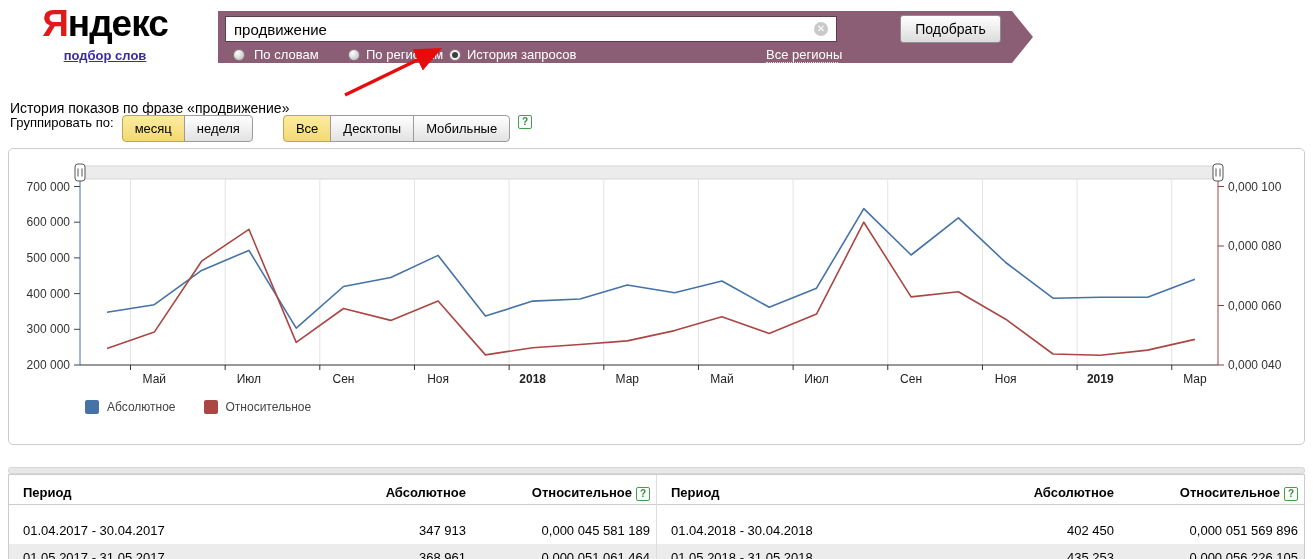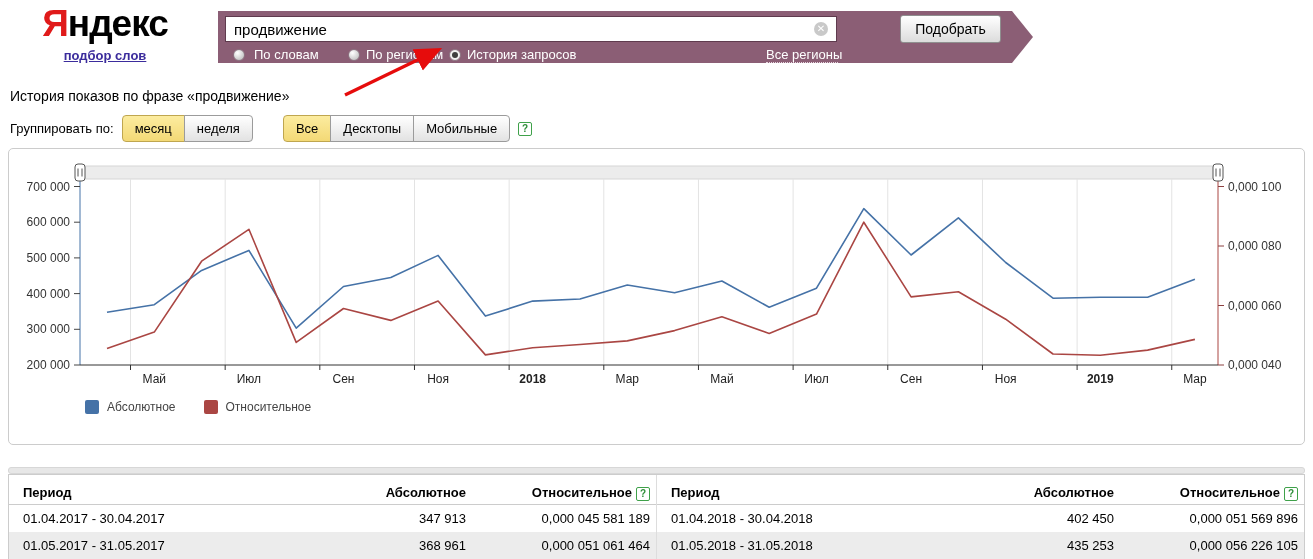--- a/index.html
+++ b/index.html
@@ -36,22 +36,22 @@
   .radio.sel { background:#f2f2f2; }
   .radio.sel::after { content:""; position:absolute; left:2px; top:2px; width:6px; height:6px;
            border-radius:50%; background:#3f3f3f; }
   .regions { position:absolute; left:548px; top:0; width:72px; color:#fff;
            border-bottom:1px dotted #e8d6e0; cursor:pointer; white-space:nowrap;text-align:center; }
 
   
   .arrow-svg { position:absolute; left:330px; top:42px; pointer-events:none; z-index:5; }
 
   
-  .page-title { position:absolute; left:10px; top:88px; font-size:14px; font-weight:normal; }
-  .controls { position:absolute; left:10px; top:115px; display:flex; align-items:center; height:27px; }
+  .page-title { position:absolute; left:10px; top:100px; font-size:14px; font-weight:normal; }
+  .controls { position:absolute; left:10px; top:115px; display:flex; height:27px; }
   .group-label { font-size:13px; margin-right:8px; }
   .seg { display:flex; }
   .btn { border:1px solid #9b9b9b; background:linear-gradient(#ffffff,#e2e2e2);
          font-size:13px; padding:5px 12px; cursor:pointer; margin-left:-1px; white-space:nowrap;
          font-family:"Liberation Sans", sans-serif; color:#000; }
   .seg .btn:first-child { border-radius:4px 0 0 4px; margin-left:0; }
   .seg .btn:last-child { border-radius:0 4px 4px 0; }
   .seg .btn:only-child { border-radius:4px; }
   .btn.sel { background:linear-gradient(#fcecа0,#f3d976); background:linear-gradient(#fcec9f,#f3d976);
          border-color:#bfa64f; }
@@ -69,21 +69,21 @@
   .legend-swatch { width:14px; height:14px; border-radius:2px; margin-right:8px; }
 
   
   .sep { position:absolute; left:8px; top:467px; width:1297px; height:7px;
          background:#e7e7e7; border:1px solid #d7d7d7; border-radius:3px; }
   .table-card { position:absolute; left:8px; top:474px; width:1297px; height:120px;
          border:1px solid #ccc; background:#fff; display:flex; }
   .half { width:648px; padding-top:6px; }
   .vdiv { width:1px; background:#ddd; }
   .trow { display:flex; align-items:center; height:27px; font-size:13px; }
-  .thead { font-weight:bold; height:24px; border-bottom:1px solid #ccc; margin:0 0 0 0; }
+  .thead { font-weight:bold; height:24px; border-bottom:1px solid #ccc; margin:0 0 12px 0; }
   .trow.alt { background:#ececec; }
   .c-period { flex:1; padding-left:14px; text-align:left; }
   .c-abs { width:170px; text-align:right; }
   .c-rel { width:190px; text-align:right; padding-right:6px; white-space:nowrap; }
 </style>
 </head>
 <body>
 
 <div id="app">
 

